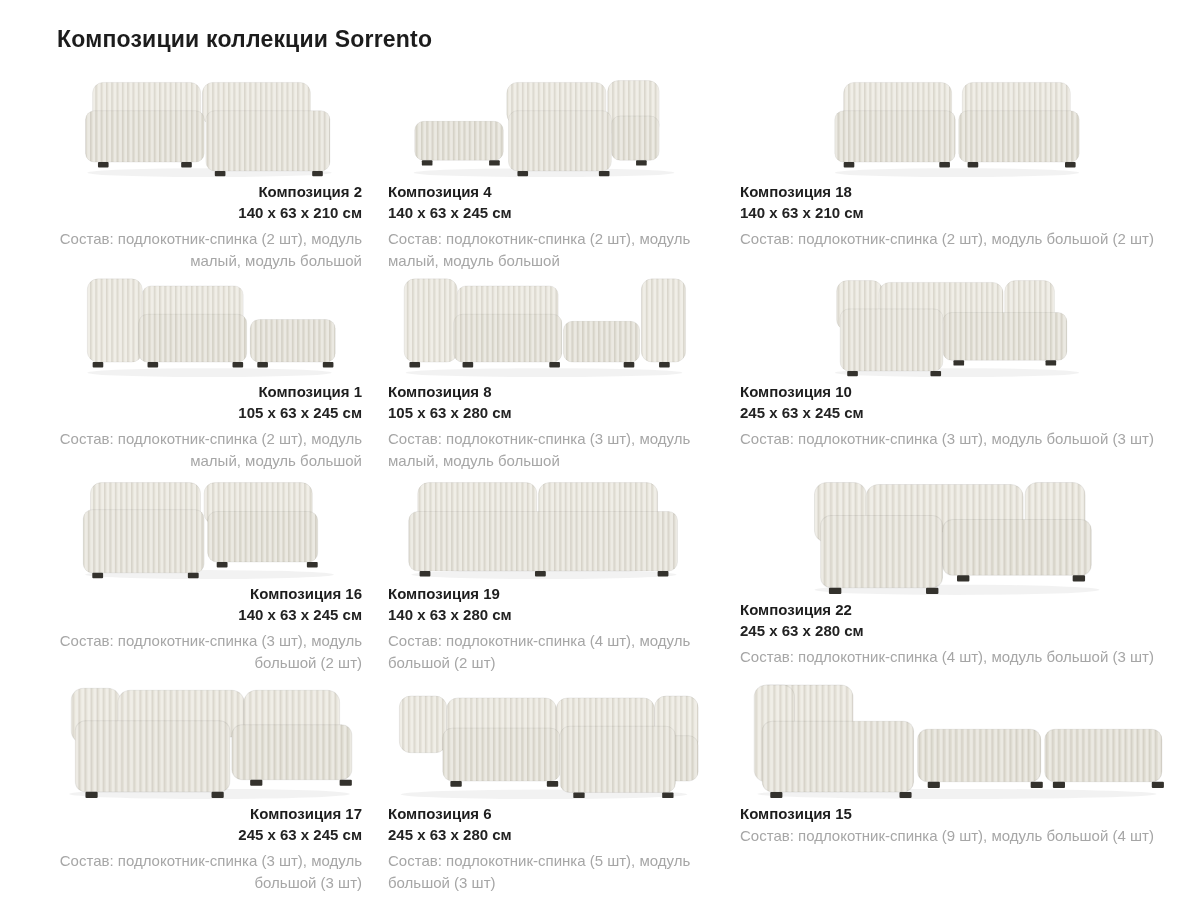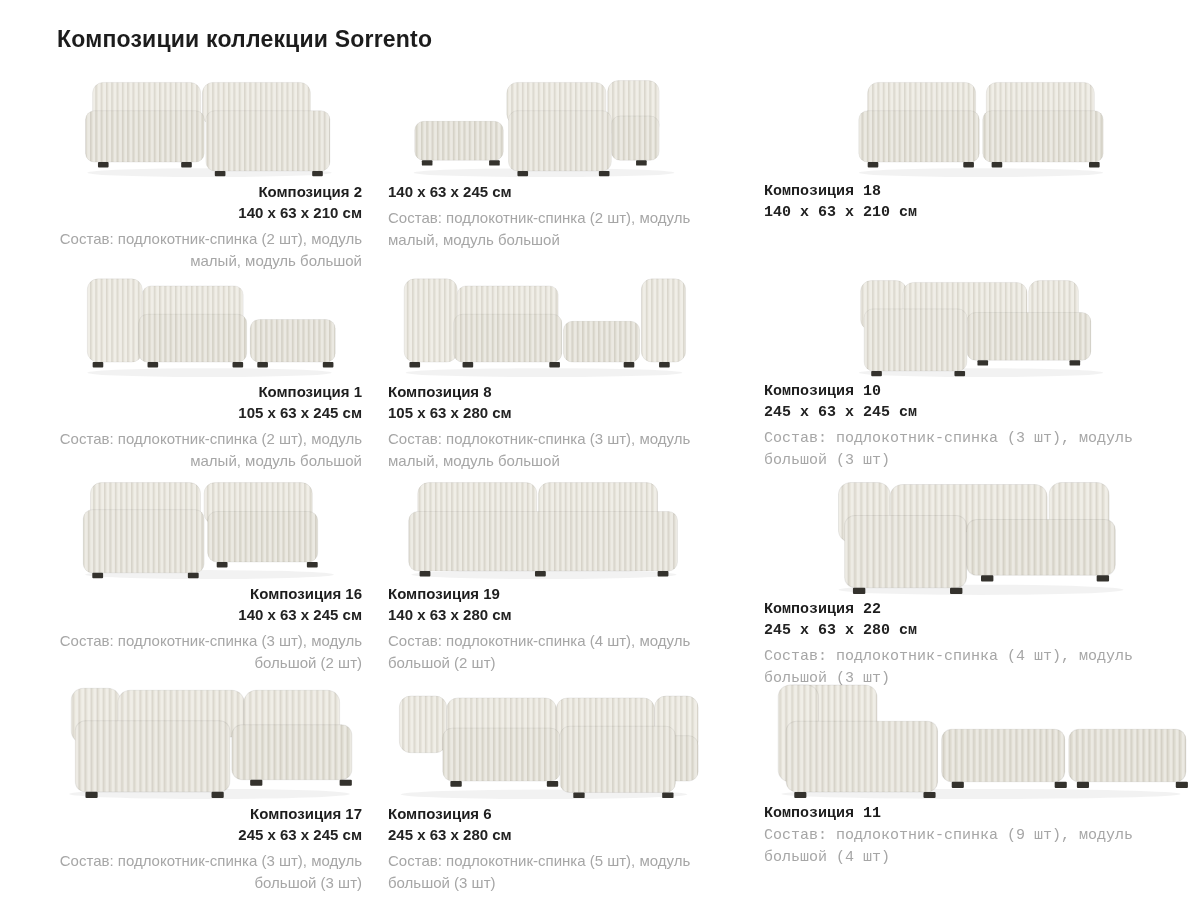--- a/index.html
+++ b/index.html
@@ -3,21 +3,21 @@
 <meta charset="utf-8">
 <style>
   * { margin:0; padding:0; box-sizing:border-box; }
   html,body { width:1200px; height:900px; background:#ffffff;
     font-family:"Liberation Sans", sans-serif; position:relative; overflow:hidden; }
   .page-title { position:absolute; left:57px; top:26px; font-size:23px;
     font-weight:700; color:#1c1c1c; letter-spacing:0.2px; }
   .card { position:absolute; }
   .c1 { left:57px;  width:305px;text-align:right; }
   .c2 { left:388px; width:312px; }
-  .c3 { left:764px; width:434px;font-family:Liberation Mono, monospace; }
+  .c3 { left:740px; width:434px; }
   .r1 { top:70px; }  .r2 { top:270px; }  .r3 { top:470px; }  .r4 { top:672px; }
   .figure { height:108px; margin-bottom:4px; }
   .r3 .figure { height:110px; }
   .r3.c3 .figure { height:126px; }
   .r4 .figure { height:128px; }
   .figure svg { width:100%; height:100%; display:block; }
   .card-title { font-size:15px; font-weight:700; color:#1d1d1d;
     line-height:20px; margin:0 0 1px 0; }
   .card-dims { font-size:15px; font-weight:700; color:#222222;
     line-height:20px; margin:0 0 5px 0; }
@@ -74,20 +74,21 @@
             <rect x="236" y="52" width="54" height="50" rx="10" fill="url(#rib)"></rect>
             <rect x="120" y="46" width="116" height="68" rx="10" fill="#e5e2d9" stroke="rgba(0,0,0,0.07)" stroke-width="1"></rect>
             <rect x="120" y="46" width="116" height="68" rx="10" fill="url(#rib)"></rect>
             <rect x="22" y="102" width="12" height="6" rx="1" fill="#34322d"></rect>
             <rect x="98" y="102" width="12" height="6" rx="1" fill="#34322d"></rect>
             <rect x="130" y="114" width="12" height="6" rx="1" fill="#34322d"></rect>
             <rect x="222" y="114" width="12" height="6" rx="1" fill="#34322d"></rect>
             <rect x="264" y="102" width="12" height="6" rx="1" fill="#34322d"></rect>
           </svg>
         </div>
+    <h3 class="card-title">Композиция 4</h3>
     <div class="card-dims">140 х 63 х 245 см</div>
     <p class="card-desc">Состав: подлокотник-спинка (2 шт), модуль малый, модуль большой</p>
   </article>
       <article class="card r1 c3">
     <div class="figure">
           <svg viewBox="0 0 300 122" preserveAspectRatio="xMidYMax meet" xmlns="http://www.w3.org/2000/svg">
             <ellipse cx="150" cy="116" rx="138" ry="5" fill="rgba(0,0,0,0.05)"></ellipse>
             <rect x="22" y="14" width="122" height="48" rx="12" fill="#e9e6dd" stroke="rgba(0,0,0,0.07)" stroke-width="1"></rect>
             <rect x="22" y="14" width="122" height="48" rx="12" fill="url(#rib)"></rect>
             <rect x="156" y="14" width="122" height="48" rx="12" fill="#e9e6dd" stroke="rgba(0,0,0,0.07)" stroke-width="1"></rect>
@@ -97,20 +98,21 @@
             <rect x="152" y="46" width="136" height="58" rx="10" fill="#e2dfd5" stroke="rgba(0,0,0,0.07)" stroke-width="1"></rect>
             <rect x="152" y="46" width="136" height="58" rx="10" fill="url(#rib)"></rect>
             <rect x="22" y="104" width="12" height="6" rx="1" fill="#34322d"></rect>
             <rect x="130" y="104" width="12" height="6" rx="1" fill="#34322d"></rect>
             <rect x="162" y="104" width="12" height="6" rx="1" fill="#34322d"></rect>
             <rect x="272" y="104" width="12" height="6" rx="1" fill="#34322d"></rect>
           </svg>
         </div>
     <h3 class="card-title">Композиция 18</h3>
     <div class="card-dims">140 х 63 х 210 см</div>
+    <p class="card-desc">Состав: подлокотник-спинка (2 шт), модуль большой (2 шт)</p>
   </article>
       <article class="card r2 c1">
     <div class="figure">
           <svg viewBox="0 0 300 122" preserveAspectRatio="xMidYMax meet" xmlns="http://www.w3.org/2000/svg">
             <ellipse cx="150" cy="116" rx="138" ry="5" fill="rgba(0,0,0,0.05)"></ellipse>
             <rect x="12" y="10" width="62" height="94" rx="12" fill="#e9e6dd" stroke="rgba(0,0,0,0.07)" stroke-width="1"></rect>
             <rect x="12" y="10" width="62" height="94" rx="12" fill="url(#rib)"></rect>
             <rect x="74" y="18" width="114" height="44" rx="10" fill="#e9e6dd" stroke="rgba(0,0,0,0.07)" stroke-width="1"></rect>
             <rect x="74" y="18" width="114" height="44" rx="10" fill="url(#rib)"></rect>
             <rect x="70" y="50" width="122" height="54" rx="10" fill="#e2dfd5" stroke="rgba(0,0,0,0.07)" stroke-width="1"></rect>
@@ -309,17 +311,17 @@
             <rect x="22" y="44" width="150" height="70" rx="10" fill="#e5e2d9" stroke="rgba(0,0,0,0.07)" stroke-width="1"></rect>
             <rect x="22" y="44" width="150" height="70" rx="10" fill="url(#rib)"></rect>
             <rect x="30" y="114" width="12" height="6" rx="1" fill="#34322d"></rect>
             <rect x="158" y="114" width="12" height="6" rx="1" fill="#34322d"></rect>
             <rect x="186" y="104" width="12" height="6" rx="1" fill="#34322d"></rect>
             <rect x="288" y="104" width="12" height="6" rx="1" fill="#34322d"></rect>
             <rect x="310" y="104" width="12" height="6" rx="1" fill="#34322d"></rect>
             <rect x="408" y="104" width="12" height="6" rx="1" fill="#34322d"></rect>
           </svg>
         </div>
-    <h3 class="card-title">Композиция 11</h3>
+    <h3 class="card-title">Композиция 15</h3>
     <p class="card-desc">Состав: подлокотник-спинка (9 шт), модуль большой (4 шт)</p>
   </article>
     </main>
 </div>
 
 </body></html>

